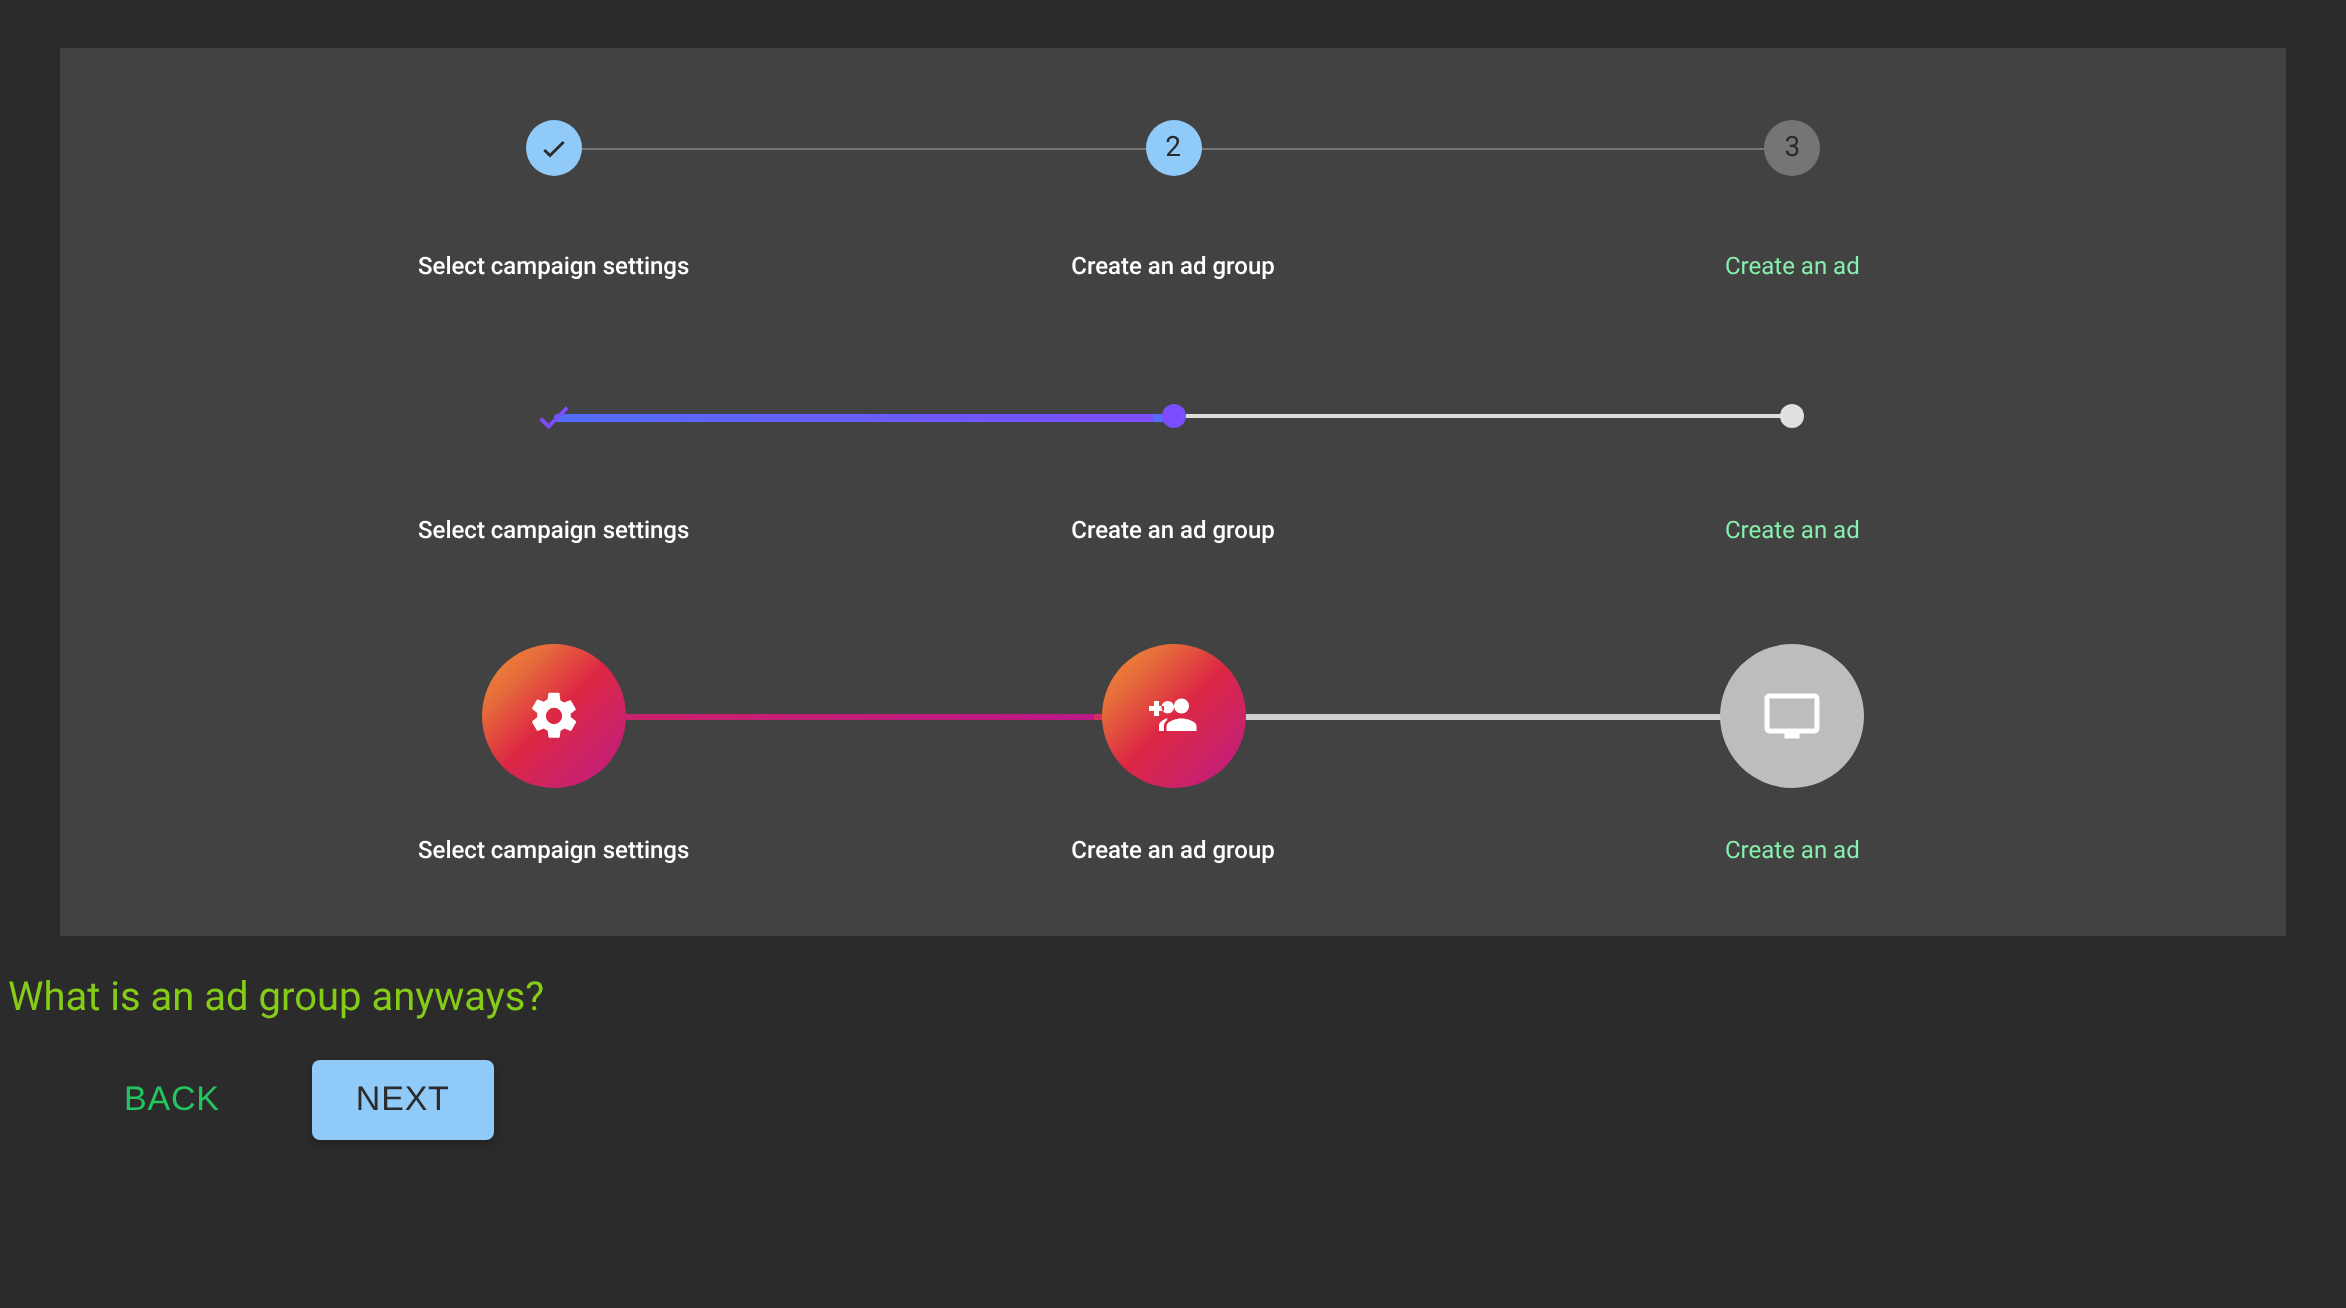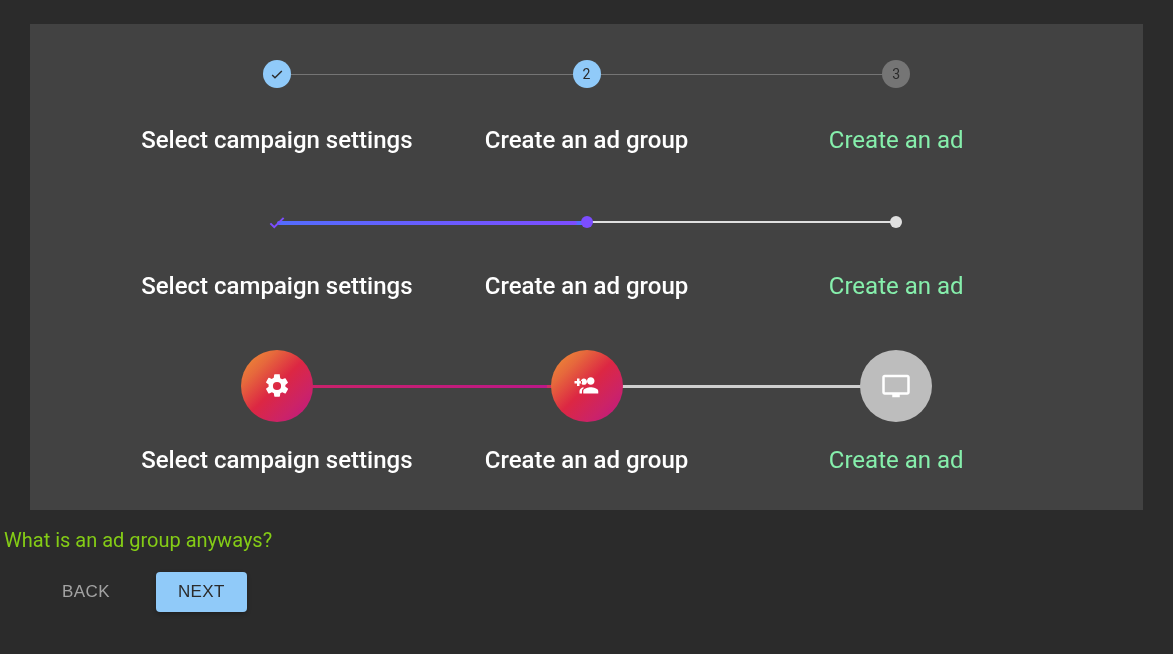--- a/index.html
+++ b/index.html
@@ -35,21 +35,21 @@
     border-radius: 50%;
     display: flex; align-items: center; justify-content: center;
     font-size: 14px;
     position: relative;
     z-index: 2;
   }
   .blue-filled { background: #90caf9; color: #2b2b2b; }
   .grey-filled { background: #757575; color: #2b2b2b; }
   .step-label {
     margin-top: 38px;
-    font-size: 24px;
+    font-size: 12px;
     font-weight: 500;
   }
   .label-dim { color: #86efac; font-weight: 400; }
 
   
   .big-icon {
     width: 72px; height: 72px;
     border-radius: 50%;
     display:flex; align-items:center; justify-content:center;
     z-index:2; position:relative;
@@ -69,21 +69,21 @@
   .btn {
     padding: 10px 22px;
     font-size: 17px;
     font-weight: 500;
     letter-spacing: 0.4px;
     border-radius: 4px;
     cursor: pointer;
     border: none;
     background: transparent;
   }
-  .btn-back { color: #a3a3a3; }
+  .btn-back { color: #22c55e; }
   .btn-next {
     background: #90caf9;
     color: #2b2b2b;
     box-shadow: 0 2px 4px rgba(0,0,0,0.25);
   }
   svg { display:block; }
 </style>
 </head>
 <body>
 

